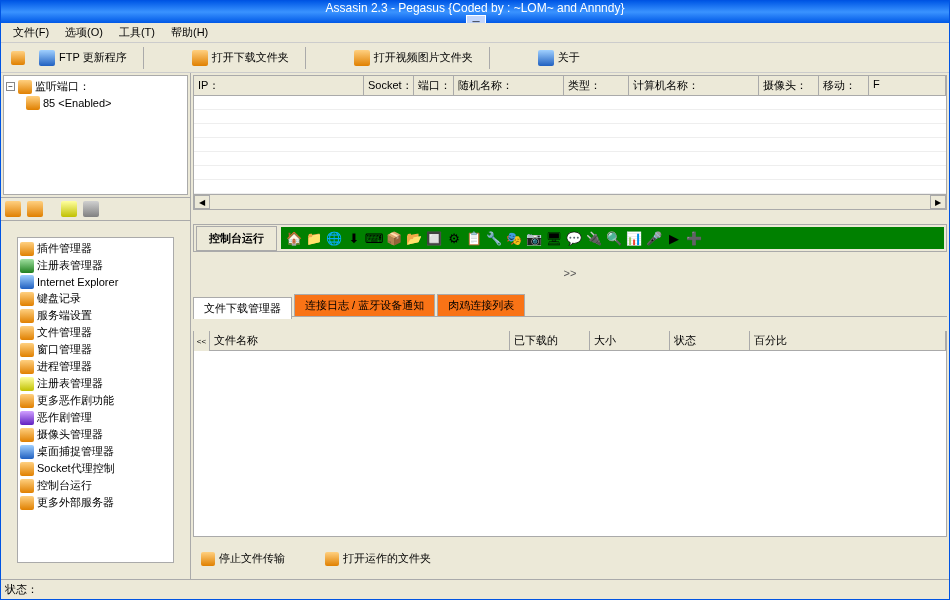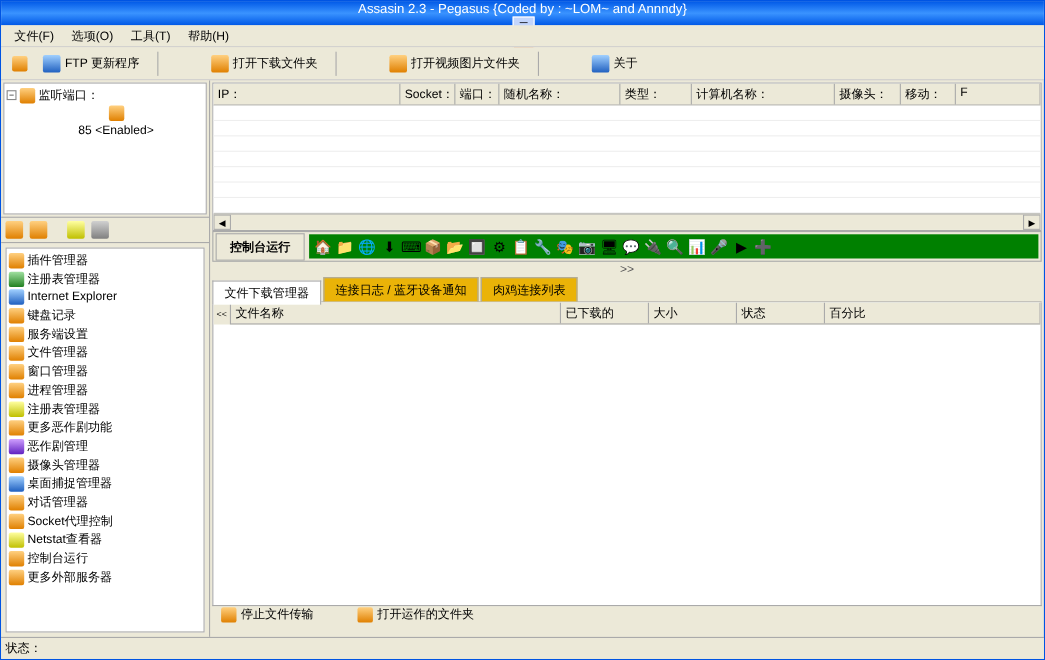--- a/index.html
+++ b/index.html
@@ -19,46 +19,46 @@
 .toolbar1 { height: 30px; background: #ECE9D8; display: flex; align-items: center; border-bottom: 1px solid #ccc; padding: 0 4px; }
 .toolbar1 .btn { display: flex; align-items: center; padding: 2px 8px; margin-right: 4px; cursor: pointer; }
 .toolbar1 .btn .ic { width: 16px; height: 16px; margin-right: 4px; display: inline-block; }
 .toolbar1 .sep { width: 1px; height: 22px; background: #aaa; margin: 0 40px 0 4px; }
 
 .main { flex: 1; display: flex; overflow: hidden; }
 
 .leftpanel { width: 190px; display: flex; flex-direction: column; border-right: 1px solid #aaa; background: #ECE9D8; }
 .tree1 { flex: 0 0 120px; background: #fff; border: 1px solid #aaa; margin: 2px; padding: 2px; font-size: 11px; }
 .tree1 .node { padding: 1px 0; display: flex; align-items: center; gap: 3px; }
-.tree1 .child { margin-left: 20px; flex-direction: column; }
+.tree1 .child { margin-left: 20px; }
 .tb2 { height: 24px; display: flex; align-items: center; padding: 0 4px; border-top: 1px solid #aaa; border-bottom: 1px solid #aaa; gap: 6px; }
 .tb2 .ic { width: 16px; height: 16px; cursor: pointer; }
-.tree2 { flex: 1; background: #fff; border: 1px solid #aaa; margin: 4px; padding: 2px; overflow-y: auto; font-size: 11px; }
+.tree2 { flex: 1; background: #fff; border: 1px solid #aaa; margin: 16px; padding: 2px; overflow-y: auto; font-size: 11px; }
 .tree2 .node { padding: 1px 0; display: flex; align-items: center; gap: 3px; cursor: pointer; white-space: nowrap; }
 
-.rightpanel { flex: 1; display: flex; flex-direction: column; padding: 2px; gap: 0; overflow: hidden; }
+.rightpanel { flex: 1; display: flex; flex-direction: column; padding: 2px; gap: 14px; overflow: hidden; }
 
 .grid1 { flex: 0 0 135px; border: 1px solid #aaa; background: #fff; display: flex; flex-direction: column; overflow: hidden; }
 .grid-head { display: flex; background: #ECE9D8; border-bottom: 1px solid #aaa; }
 .grid-head .col { padding: 2px 4px; border-right: 1px solid #aaa; font-size: 11px; overflow: hidden; white-space: nowrap; }
 .grid-body { flex: 1; background: #fff; }
 .grid-body .row { height: 14px; border-bottom: 1px solid #eee; }
 .scrollbar-h { height: 16px; background: #ECE9D8; border-top: 1px solid #aaa; display: flex; align-items: center; }
 .scrollbar-h .arrow { width: 16px; height: 14px; background: #ECE9D8; border: 1px solid #aaa; display: flex; align-items: center; justify-content: center; cursor: pointer; font-size: 8px; }
 .scrollbar-h .track { flex: 1; }
 
 .console-bar { height: 28px; display: flex; align-items: center; gap: 0; border: 1px solid #aaa; background: #ECE9D8; padding: 2px; }
 .console-btn { padding: 4px 12px; background: #ECE9D8; border: 1px solid #aaa; font-weight: bold; font-size: 11px; cursor: pointer; }
 .green-bar { flex: 1; height: 22px; background: #008000; display: flex; align-items: center; gap: 2px; padding: 0 4px; margin-left: 4px; }
 .green-bar .gic { width: 18px; height: 18px; display: flex; align-items: center; justify-content: center; cursor: pointer; font-size: 13px; }
 
 .caret-row { text-align: center; font-size: 11px; padding: 1px 0; color: #555; }
 
 .tabs { display: flex; border-bottom: 1px solid #aaa; }
-.tabs .tab { padding: 3px 10px; border: 1px solid #aaa; border-bottom: none; background: #eab308; margin-right: 2px; font-size: 11px; cursor: pointer; }
+.tabs .tab { padding: 3px 10px; border: 1px solid #aaa; border-bottom: none; background: #f97316; margin-right: 2px; font-size: 11px; cursor: pointer; }
 .tabs .tab.active { background: #fff; position: relative; top: 3px; }
 
 .grid2 { flex: 1; border: 1px solid #aaa; border-top: none; background: #fff; display: flex; flex-direction: column; overflow: hidden; }
 .grid2 .body { flex: 1; }
 
 .bottombar { height: 26px; display: flex; align-items: flex-start; padding: 0 8px; gap: 40px; }
 .bottombar .btn { display: flex; align-items: center; gap: 4px; cursor: pointer; }
 
 .blackbar { height: 22px; background: #000; color: #00FF00; display: flex; align-items: center; padding: 0 8px; font-weight: bold; font-size: 11px; gap: 60px; border-top: 2px solid #00FF00; }
 
@@ -190,29 +190,21 @@
     <div class="node">
             <span class="ic-sm c-or"></span>
             <span>摄像头管理器</span>
           </div>
     <div class="node">
             <span class="ic-sm c-bl"></span>
             <span>桌面捕捉管理器</span>
           </div>
     <div class="node">
             <span class="ic-sm c-or"></span>
-            <span>对话管理器</span>
-          </div>
-    <div class="node">
-            <span class="ic-sm c-or"></span>
             <span>Socket代理控制</span>
-          </div>
-    <div class="node">
-            <span class="ic-sm c-ye"></span>
-            <span>Netstat查看器</span>
           </div>
     <div class="node">
             <span class="ic-sm c-or"></span>
             <span>控制台运行</span>
           </div>
     <div class="node">
             <span class="ic-sm c-or"></span>
             <span>更多外部服务器</span>
           </div>
    </div>

